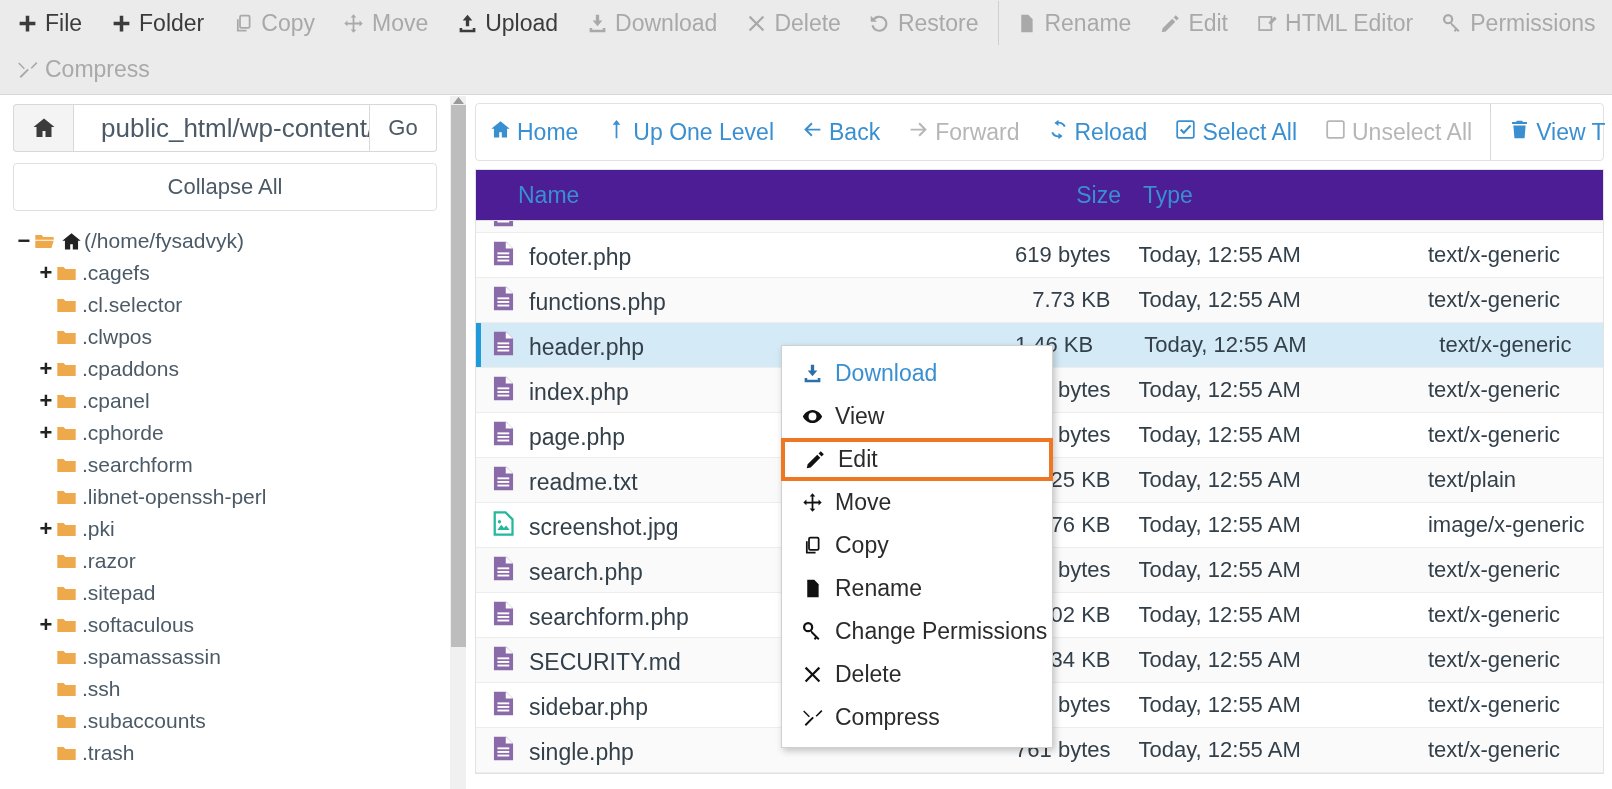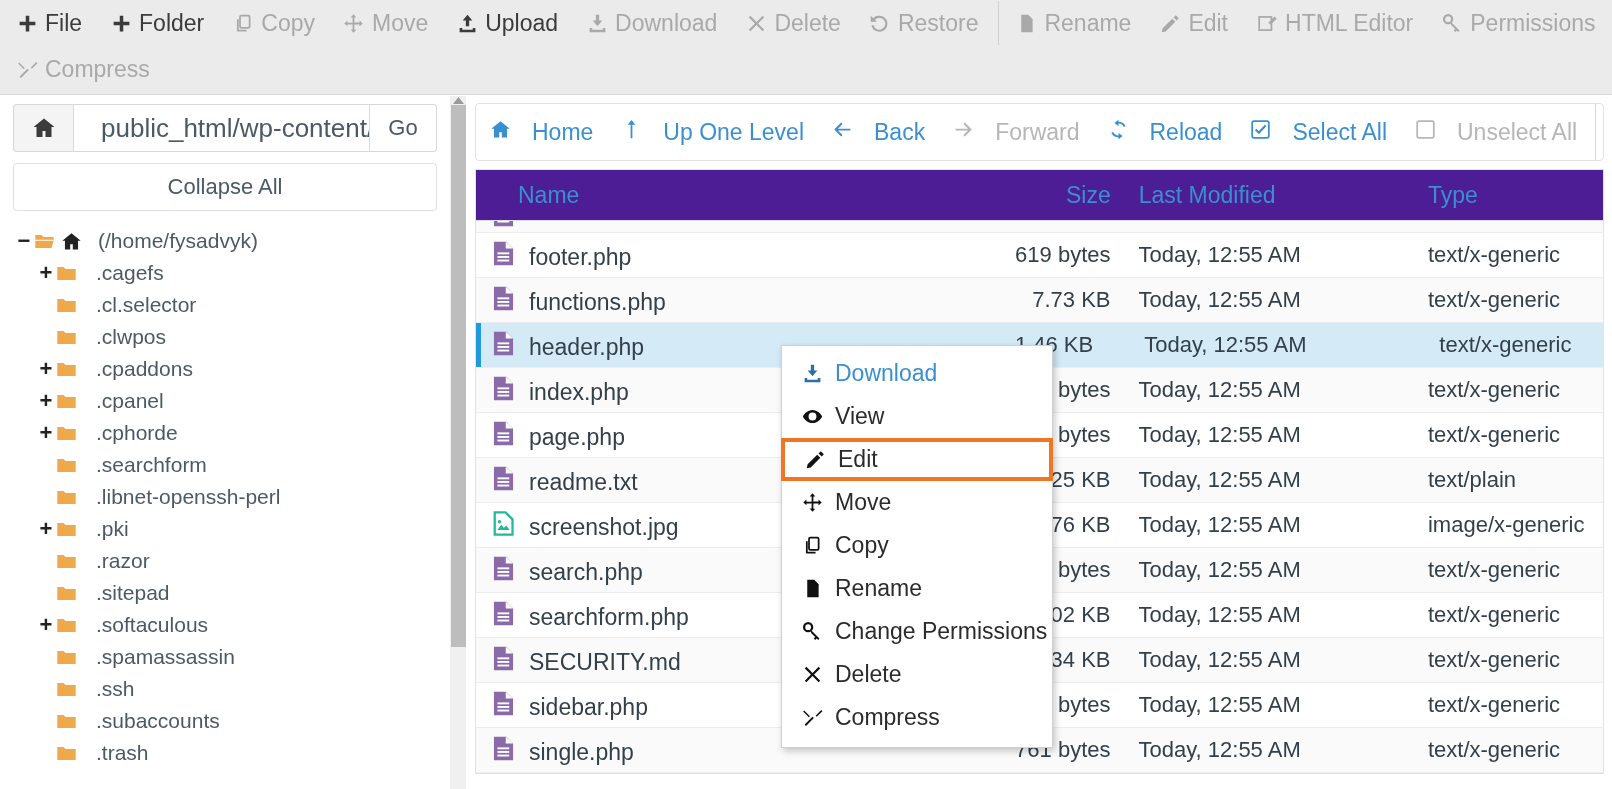--- a/index.html
+++ b/index.html
@@ -64,21 +64,21 @@
     font-size: 22px; color: #4b5a66;
   }
   .tree { margin-top: 14px; padding-left: 14px; }
   .tree-node {
     display: flex; align-items: center; height: 32px;
     font-size: 21px; color: #4b5a66; white-space: nowrap;
   }
   .tw { width: 20px; display: inline-block; text-align: center;
         font-size: 22px; font-weight: bold; color: #222; }
   .tree-node .fi { width: 26px; display:inline-flex; align-items:center; justify-content:flex-start; }
-  .tree-label { margin-left: 14px; text-align: center; }
+  .tree-label { margin-left: 0; text-align: center; }
   .home-glyph { margin-left: 1px; margin-right: 2px; display:inline-flex; }
 
   
   .sb-track {
     position: absolute; left: 450px; top: 96px; width: 16px; height: 693px;
     background: #f0f0f0;
   }
   .sb-thumb {
     position: absolute; left: 451px; top: 105px; width: 15px; height: 542px;
     background: #bdbdbd;
@@ -89,21 +89,21 @@
   .rightpane {
     position: absolute; left: 467px; top: 96px; width: 1145px; height: 693px;
     background: #ffffff; overflow: hidden;
   }
   .navbar {
     display: flex; align-items: center; height: 58px;
     margin: 7px 8px 0 8px;
     border: 1px solid #e2e2e2; border-radius: 4px; background: #fff;
   }
   .nav-btn {
-    display: inline-flex; align-items: center; gap: 21px;
+    display: inline-flex; align-items: center; gap: 6px;
     padding: 0 14px; font-size: 23px; color: #3a8fd0; white-space: nowrap;
   }
   .nav-btn.disabled { color: #b6b6b6; }
   .nav-sep { width: 1px; height: 56px; background: #e2e2e2; margin: 0 4px;
              border-left: 1px dotted #d0d0d0; }
 
   .tablewrap { margin: 8px 8px 0 8px; border: 1px solid #e2e2e2; border-top: none; }
   .thead {
     display: flex; align-items: center; height: 52px;
     background: #4c1d95; border-top: 1px solid #e2e2e2; border-bottom: 1px solid #dedede;
@@ -503,21 +503,20 @@
               <path fill="#3a8fd0" d="M9 2h6l1 1.5h4.5v2.2H3.5V3.5H8zM5 7.5h14L17.8 22H6.2z"></path>
             </svg></span>
           <span>View T</span>
         </div>
       </div>
 
     <div class="tablewrap">
       <div class="thead">
         <div class="th col-name">Name</div>
         <div class="th col-size">Size</div>
-        <div class="th col-date">Last Modified</div>
         <div class="th col-type">Type</div>
       </div>
       <div class="rows" id="rows-root">
           <div class="row alt clipped">
             <div class="cell-name">
               <span class="ic"><svg width="27" height="27" viewBox="0 0 24 24">
                   <path fill="#8a6aa8" d="M3.5 1.5h11L20.5 7.5V22.5H3.5z"></path>
                   <path fill="#ffffff" d="M14 1.5 20.5 7.5H14z"></path>
                   <g fill="#ffffff">
                     <rect x="6.6" y="11" width="10.5" height="1.7"></rect>

